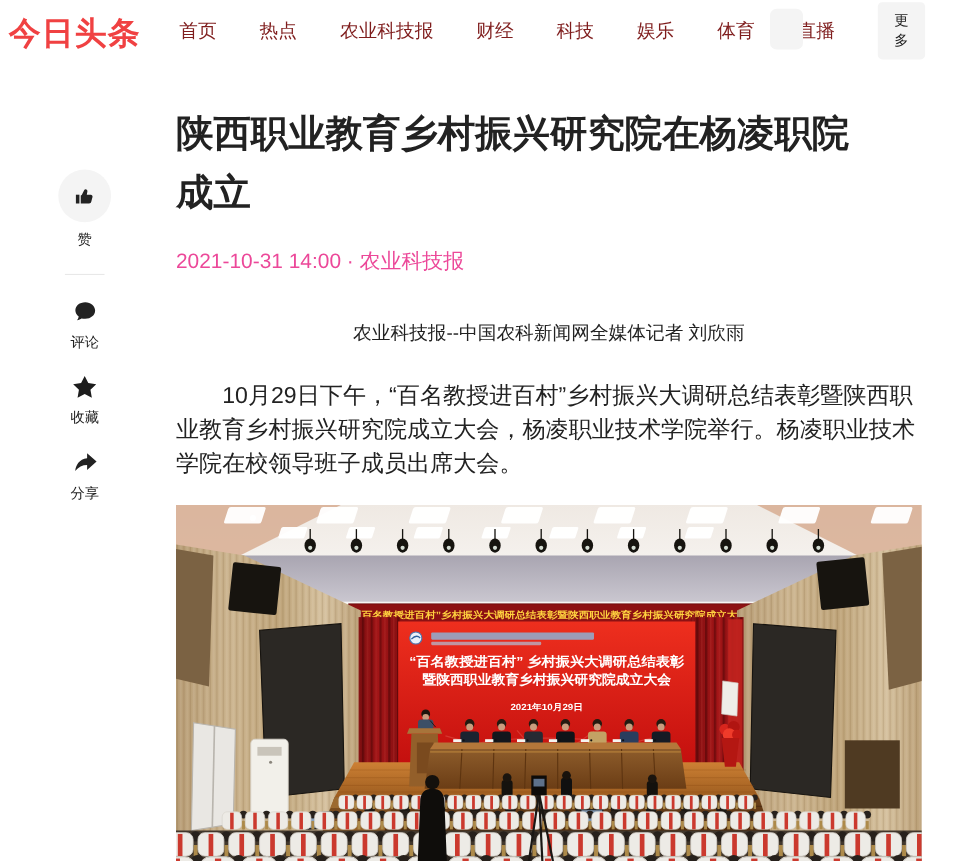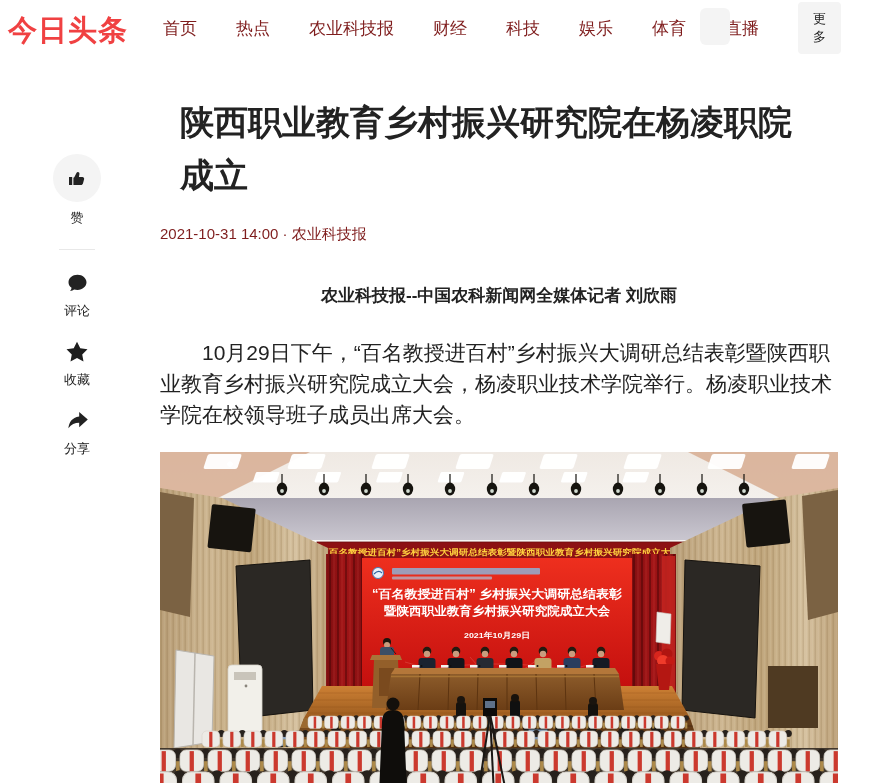--- a/index.html
+++ b/index.html
@@ -24,23 +24,23 @@
   .rail-item { display:flex; flex-direction:column; align-items:center; cursor:pointer; margin-bottom:20px; }
   .like-circle { width:48px; height:48px; border-radius:50%; background:#f4f4f4;
     display:flex; align-items:center; justify-content:center; }
   .rail-label { font-size:13px; color:#222; margin-top:7px; }
   .rail-divider { width:36px; height:1px; background:#e8e8e8; margin:2px 0 22px 0; }
   .rail svg { display:block; }
 
   
   .main { position:absolute; left:160px; top:56px; width:678px; }
   .title { font-size:34px; line-height:1.55; font-weight:700; color:#222;
-    max-width:640px; margin-top:40px;margin-left:20px; }
-  .meta { margin-top:24px; font-size:15px; color:#7f1d1d; }
-  .byline { margin-top:40px; font-size:17px; color:#222; text-align:center;font-weight:bold; }
+    max-width:640px; margin-top:40px; }
+  .meta { margin-top:24px; font-size:19px; color:#ec4899; }
+  .byline { margin-top:40px; font-size:17px; color:#222; text-align:center; }
   .body-p { margin-top:30px; font-size:21px; line-height:31px; color:#222; text-indent:2em; }
   .photo { margin-top:22px; width:678px; height:343px; display:block; cursor:pointer; }
 </style>
 </head>
 <body>
 
 <header class="topbar">
   <div class="logo">今日头条</div>
   <nav class="nav">
     <a>首页</a>

